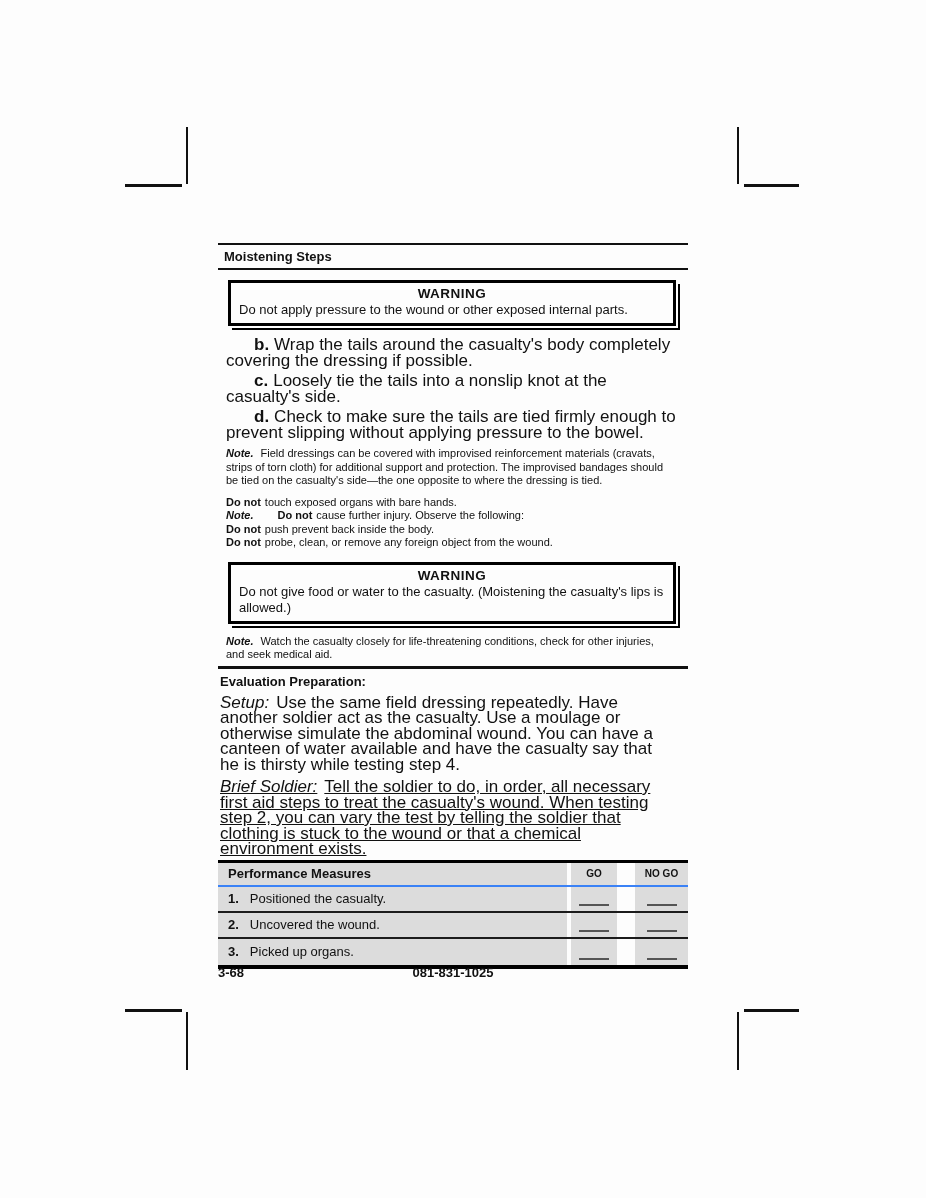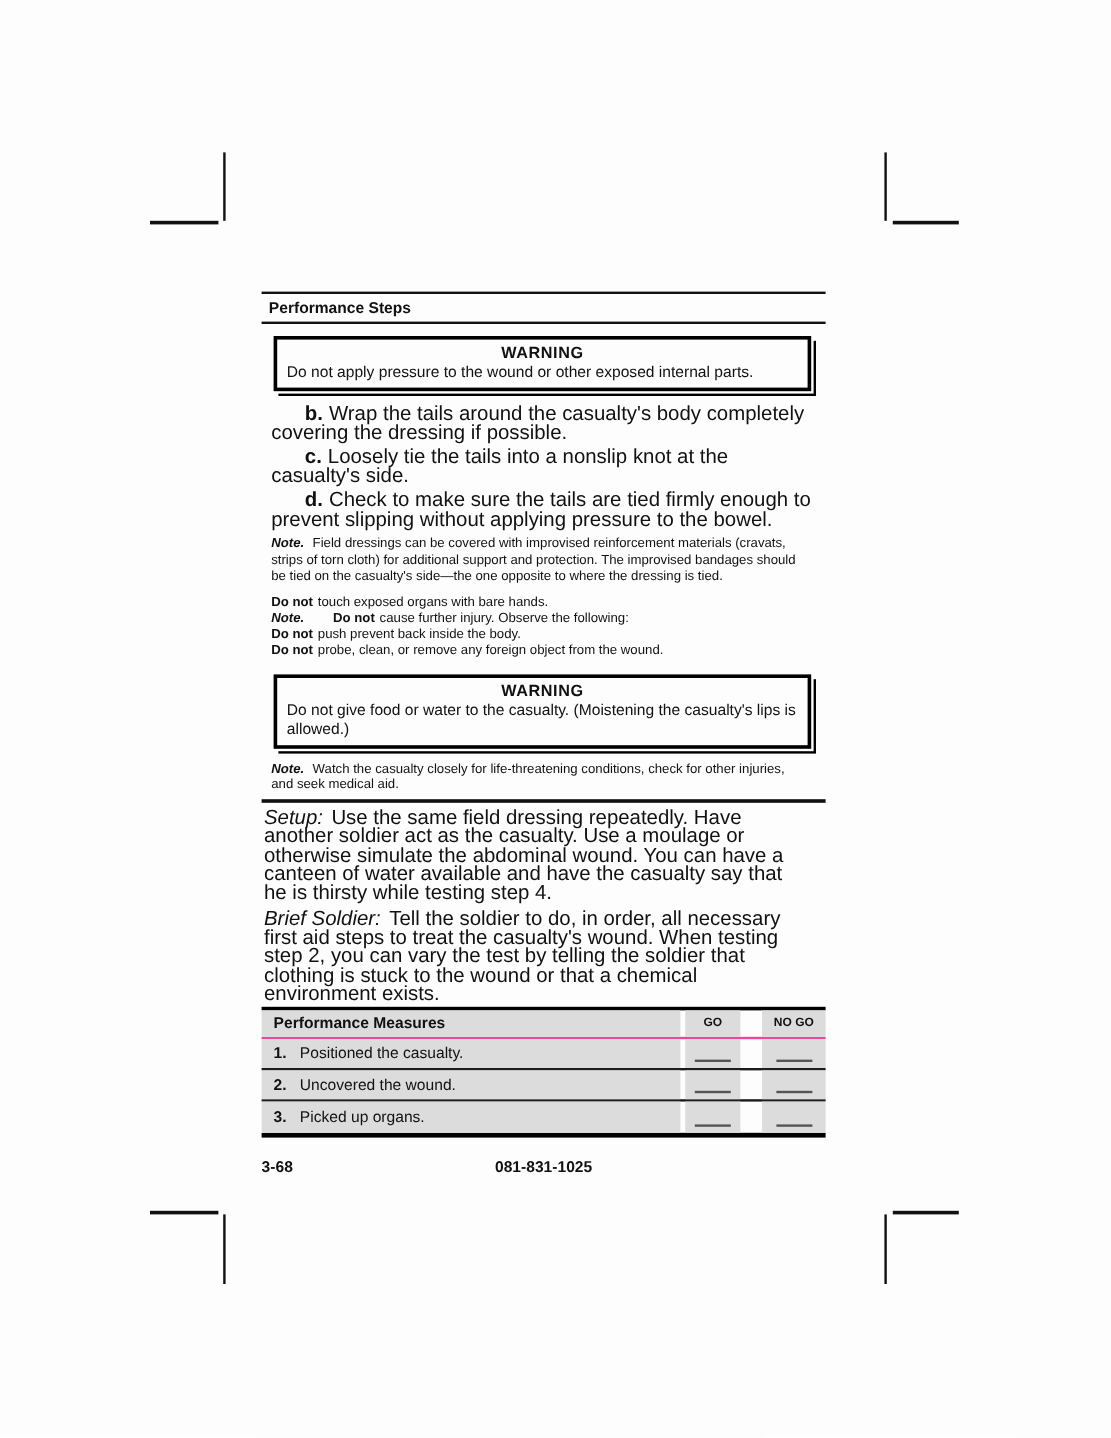--- a/index.html
+++ b/index.html
@@ -54,25 +54,25 @@
   .note b { margin-right: 4px; }
   .note-line b { margin-right: 4px; }
   .mt7  { margin-top: 7px; }
   .mt8  { margin-top: 8px; }
   .mt11 { margin-top: 11px; }
   .mt12 { margin-top: 12px; }
 
   .eval-heading { font-size: 13px; font-weight: bold; line-height: 16px; margin: 5px 0 0 2px; }
   .ital-label { font-style: italic; margin-right: 7px; }
   .eval-para { margin: 5px 12px 0 2px; width: 454px; }
-  .eval-para.brief { margin-top: 7px; }
+  .eval-para.brief { margin-top: 7px; text-decoration: underline; }
 
   .pm-table { margin-top: 3px; border-top: 3px solid #000; border-bottom: 4px solid #000; background: #fdfdfd; }
   .pm-row { display: flex; border-bottom: 2px solid #1c1c1c; height: 26px; }
-  .pm-row.header { height: 24px; border-bottom: 2px solid #ec4899; }
+  .pm-row.header { height: 24px; border-bottom: 2px solid #3b82f6; }
   .pm-row.last { border-bottom: none; height: 26px; }
   .cell { background: #dcdcdc; }
   .cell.desc { flex: 1; display: flex; align-items: center; padding-left: 10px; font-size: 13px; }
   .cell.desc .row-num { font-weight: bold; margin-right: 11px; }
   .cell.go   { width: 46px; margin-left: 4px; }
   .cell.nogo { width: 53px; margin-left: 18px; }
   .cell.head-label { font-weight: bold; font-size: 13px; }
   .cell.head-small { display: flex; align-items: center; justify-content: center; font-weight: bold; font-size: 10px; }
   .cell.fill { display: flex; align-items: flex-end; justify-content: center; padding-bottom: 5px; }
   .blank-line { width: 30px; height: 0; border-bottom: 2px solid #555; }
@@ -91,21 +91,21 @@
   <span class="crop tr-v"></span>
   <span class="crop tr-h"></span>
   <span class="crop bl-h"></span>
   <span class="crop bl-v"></span>
   <span class="crop br-v"></span>
   <span class="crop br-h"></span>
 
   <div class="content">
 
     <div class="rule"></div>
-    <div class="ps-label">Performance Steps</div>
+    <div class="ps-label">Moistening Steps</div>
     <div class="rule"></div>
 
     <div class="warning-box">
       <div class="warning-title">WARNING</div>
       <div class="warning-text">Do not apply pressure to the wound or other exposed internal parts.</div>
     </div>
 
     <p class="para step first"><b>b.</b><span>Wrap the tails around the casualty's body completely covering the dressing if possible.</span></p>
     <p class="para step"><b>c.</b><span>Loosely tie the tails into a nonslip knot at the casualty's side.</span></p>
     <p class="para step"><b>d.</b><span>Check to make sure the tails are tied firmly enough to prevent slipping without applying pressure to the bowel.</span></p>
@@ -121,20 +121,21 @@
 
     <div class="warning-box mt12">
       <div class="warning-title">WARNING</div>
       <div class="warning-text">Do not give food or water to the casualty.  (Moistening the casualty's lips is allowed.)</div>
     </div>
 
     <p class="note mt11"><span class="note-label">Note.</span><span>Watch the casualty closely for life-threatening conditions, check for other injuries, and seek medical aid.</span></p>
 
     <div class="rule thick" style="margin-top:4px;"></div>
 
+    <div class="eval-heading">Evaluation Preparation:</div>
 
     <p class="para eval-para"><span class="ital-label">Setup:</span><span>Use the same field dressing repeatedly.  Have another soldier act as the casualty.  Use a moulage or otherwise simulate the abdominal wound.  You can have a canteen of water available and have the casualty say that he is thirsty while testing step 4.</span></p>
 
     <p class="para eval-para brief"><span class="ital-label">Brief Soldier:</span><span>Tell the soldier to do, in order, all necessary first aid steps to treat the casualty's wound.  When testing step 2, you can vary the test by telling the soldier that clothing is stuck to the wound or that a chemical environment exists.</span></p>
 
     <div class="pm-table">
       <div class="pm-row header">
         <div class="cell desc head-label">Performance Measures</div>
         <div class="cell go head-small">GO</div>
         <div class="cell nogo head-small">NO GO</div>

